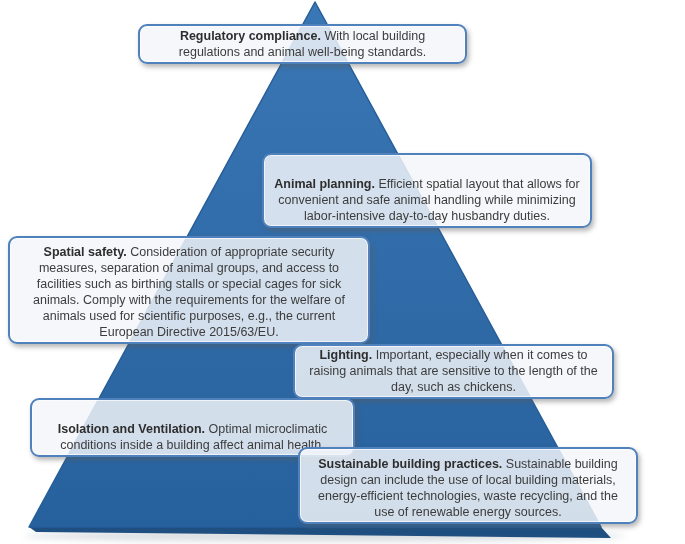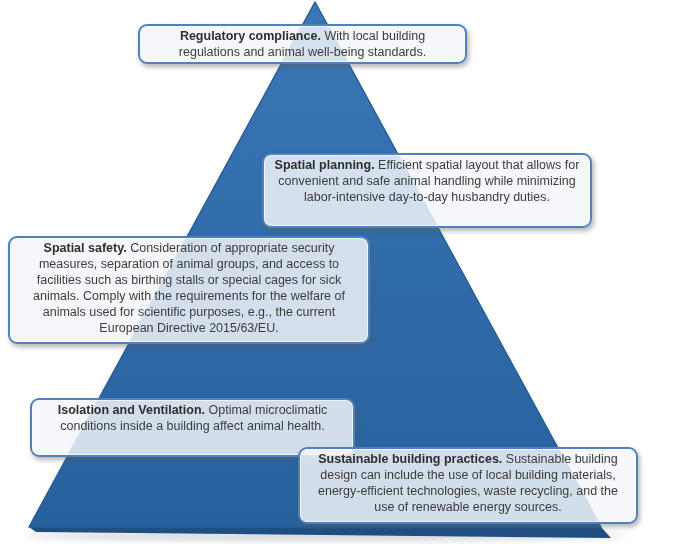--- a/index.html
+++ b/index.html
@@ -13,21 +13,21 @@
   #pyramid-svg{position:absolute;left:0;top:0;z-index:0;}
   .callout{
     position:absolute;
     z-index:2;
     box-sizing:border-box;
     background:rgba(243,246,249,0.84);
     border:2px solid #4F81BD;
     border-radius:9px;
     box-shadow:2px 3px 5px rgba(90,90,90,0.45), inset 0 0 0 1px rgba(255,255,255,0.65);
     display:flex;
-    align-items:flex-start;
+    align-items:flex-end;
     justify-content:center;
     padding:2px 9px;
     text-align:center;
     color:#3c3c3c;
     font-size:12.5px;
     line-height:16px;
   }
   .callout .lead{font-weight:bold;color:#2e2e2e;}
   
   .b1{left:138px;top:24px;width:329px;height:40px;}
@@ -60,27 +60,30 @@
 
     <polygon points="315,2 601,527 29,527" fill="url(#pyrFace)" stroke="#265E99" stroke-width="1.5" stroke-linejoin="round"></polygon>
   </svg>
 
   <div class="callout b1">
     <div><strong class="lead">Regulatory compliance.</strong> <span>With local building regulations and animal well-being standards.</span></div>
   </div>
 
 
   <div class="callout b3">
-    <div><strong class="lead">Spatial planning.</strong> <span>Efficient spatial layout that allows for convenient and safe animal handling while minimizing labor-intensive day-to-day husbandry duties.</span></div>
+    <div><strong class="lead">Animal planning.</strong> <span>Efficient spatial layout that allows for convenient and safe animal handling while minimizing labor-intensive day-to-day husbandry duties.</span></div>
   </div>
 
   <div class="callout b4">
     <div><strong class="lead">Spatial safety.</strong> <span>Consideration of appropriate security measures, separation of animal groups, and access to facilities such as birthing stalls or special cages for sick animals. Comply with the requirements for the welfare of animals used for scientific purposes, e.g., the current European Directive 2015/63/EU.</span></div>
   </div>
 
+  <div class="callout b5">
+    <div><strong class="lead">Lighting.</strong> <span>Important, especially when it comes to raising animals that are sensitive to the length of the day, such as chickens.</span></div>
+  </div>
 
   <div class="callout b6">
     <div><strong class="lead">Isolation and Ventilation.</strong> <span>Optimal microclimatic conditions inside a building affect animal health.</span></div>
   </div>
 
   <div class="callout b7">
     <div><strong class="lead">Sustainable building practices.</strong> <span>Sustainable building design can include the use of local building materials, energy-efficient technologies, waste recycling, and the use of renewable energy sources.</span></div>
   </div>
 
 </div>

